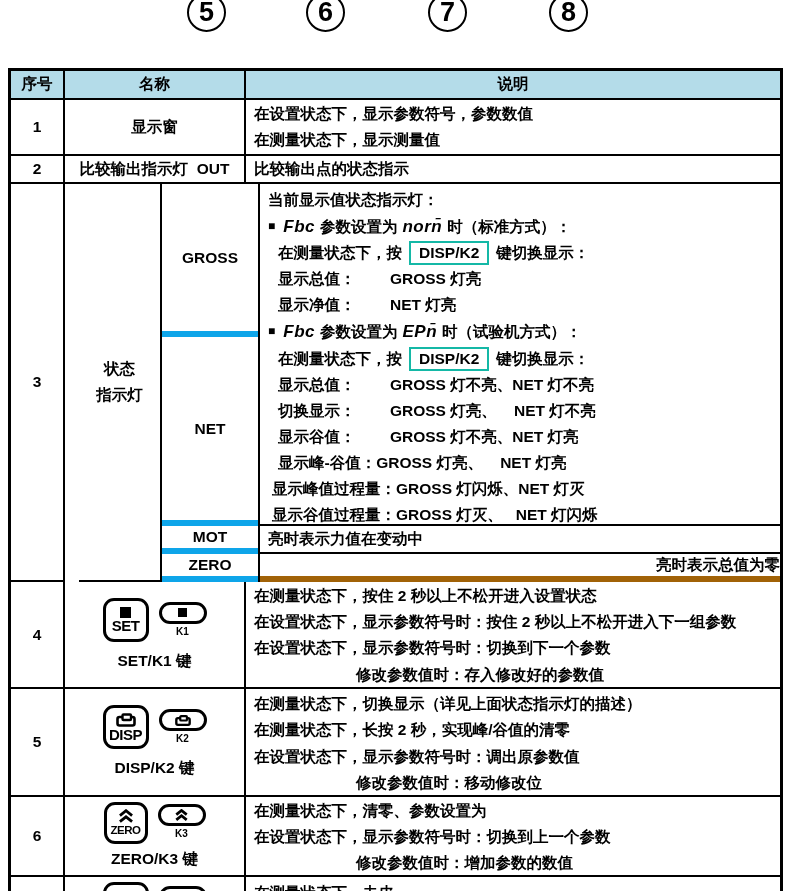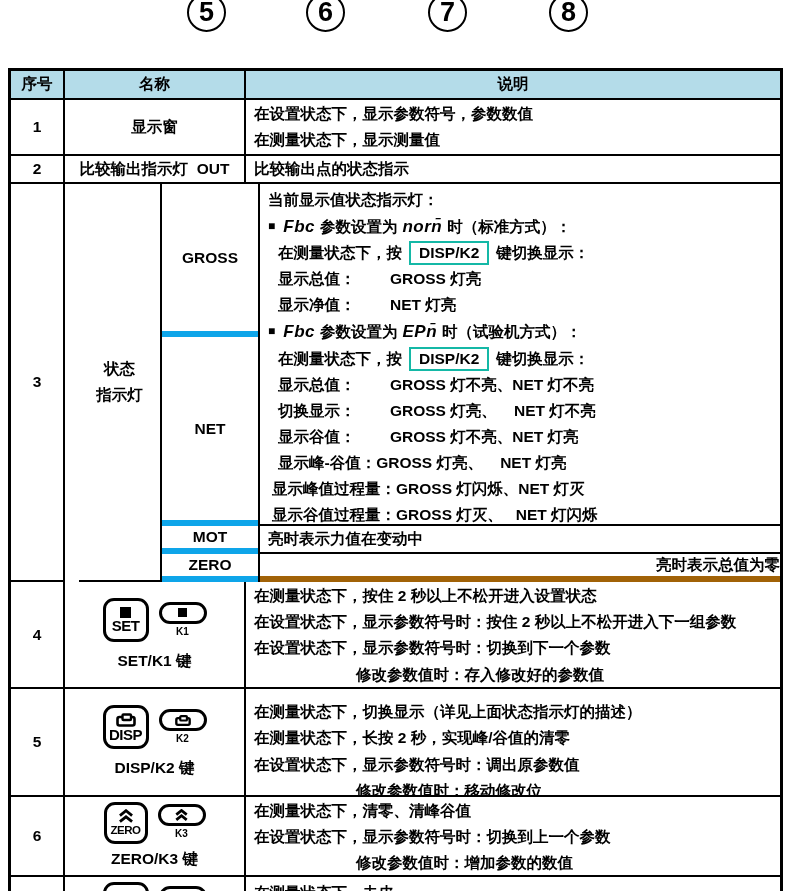--- a/index.html
+++ b/index.html
@@ -192,21 +192,21 @@
               <svg viewBox="0 0 20 14" width="16" height="11">
                 <rect x="1.5" y="4" width="17" height="8.5" rx="2" fill="none" stroke="#000" stroke-width="3"></rect>
                 <rect x="6.5" y="1.5" width="8.5" height="5.5" rx="1" fill="#fff" stroke="#000" stroke-width="2.8"></rect>
               </svg>
             </div>
             <span class="pill-label">K2</span>
           </div>
         </div>
         <div class="keyname">DISP/K2 键</div>
       </div>
-      <div class="cell c-desc last" style="padding-top:10px;">
+      <div class="cell c-desc last" style="padding-top:2px;">
         <div class="descline" style="line-height:26.4px;">在测量状态下，切换显示（详见上面状态指示灯的描述）</div>
         <div class="descline" style="line-height:26.4px;">在测量状态下，长按 2 秒，实现峰/谷值的清零</div>
         <div class="descline" style="line-height:26.4px;">在设置状态下，显示参数符号时：调出原参数值</div>
         <div class="descline" style="line-height:26.4px;padding-left:110px;">修改参数值时：移动修改位</div>
       </div>
     </div>
 
     <div class="trow" style="height:80px;">
       <div class="cell c-num">6</div>
       <div class="cell c-name centerlines">
@@ -224,21 +224,21 @@
                 <path d="M2.5 7 L9 1.8 L15.5 7" fill="none" stroke="#000" stroke-width="3.4"></path>
                 <path d="M2.5 13.6 L9 8.4 L15.5 13.6" fill="none" stroke="#000" stroke-width="3.4"></path>
               </svg>
             </div>
             <span class="pill-label">K3</span>
           </div>
         </div>
         <div class="keyname" style="margin-top:5px;">ZERO/K3 键</div>
       </div>
       <div class="cell c-desc last" style="padding-top:1px;">
-        <div class="descline" style="line-height:26px;">在测量状态下，清零、清峰谷值</div>
+        <div class="descline" style="line-height:26px;">在测量状态下，清零、参数设置为</div>
         <div class="descline" style="line-height:26px;">在设置状态下，显示参数符号时：切换到上一个参数</div>
         <div class="descline" style="line-height:26px;padding-left:110px;">修改参数值时：增加参数的数值</div>
       </div>
     </div>
 
     <div class="trow" style="height:40px;">
       <div class="cell c-num"></div>
       <div class="cell c-name" style="align-items:flex-start;padding-top:5px;">
         <div class="keygroup">
           <div class="keybtn">

